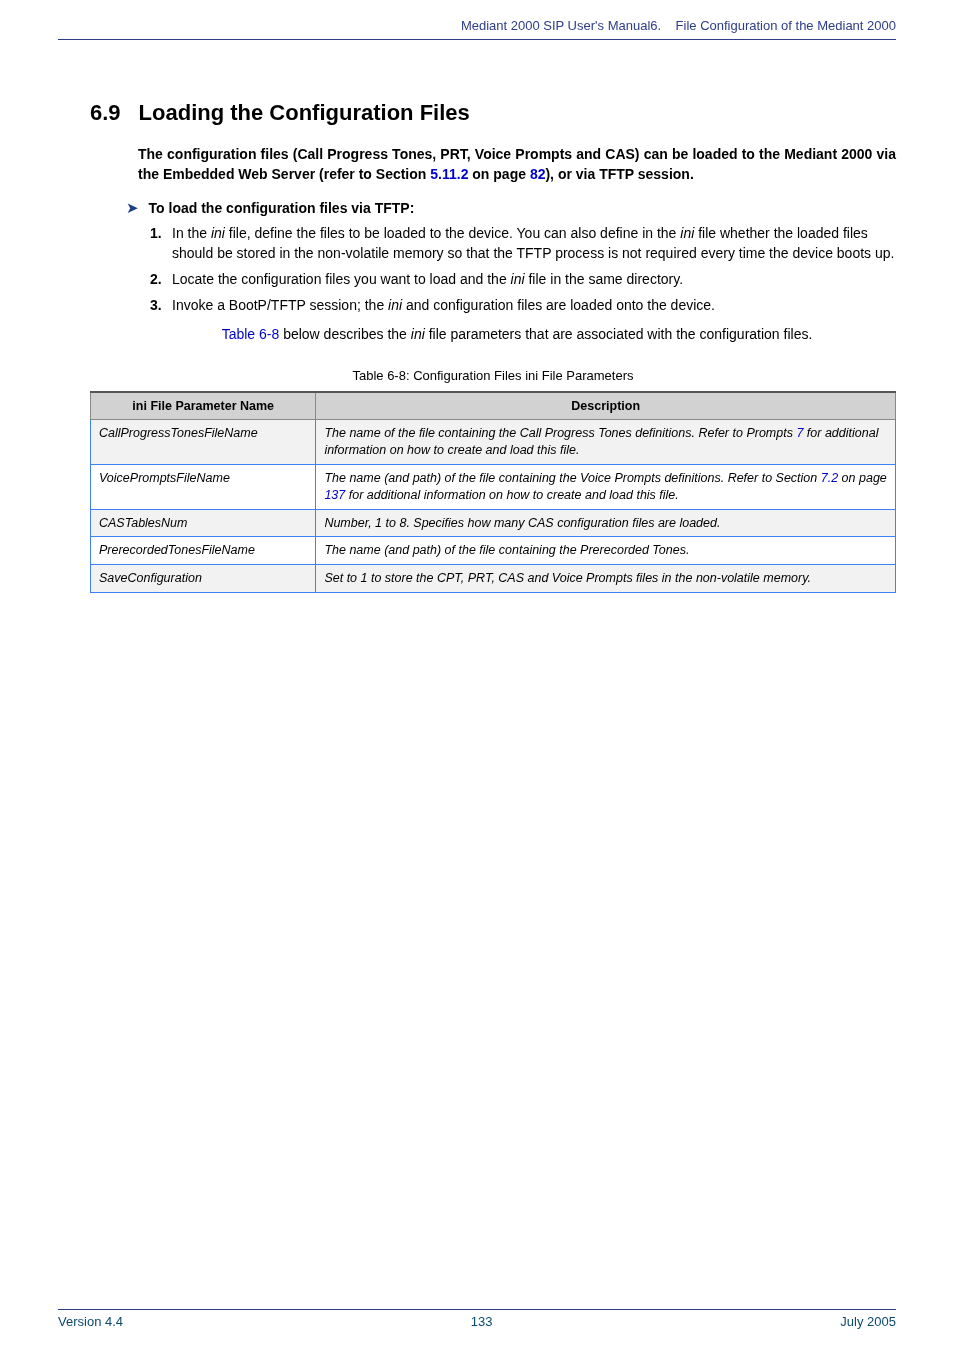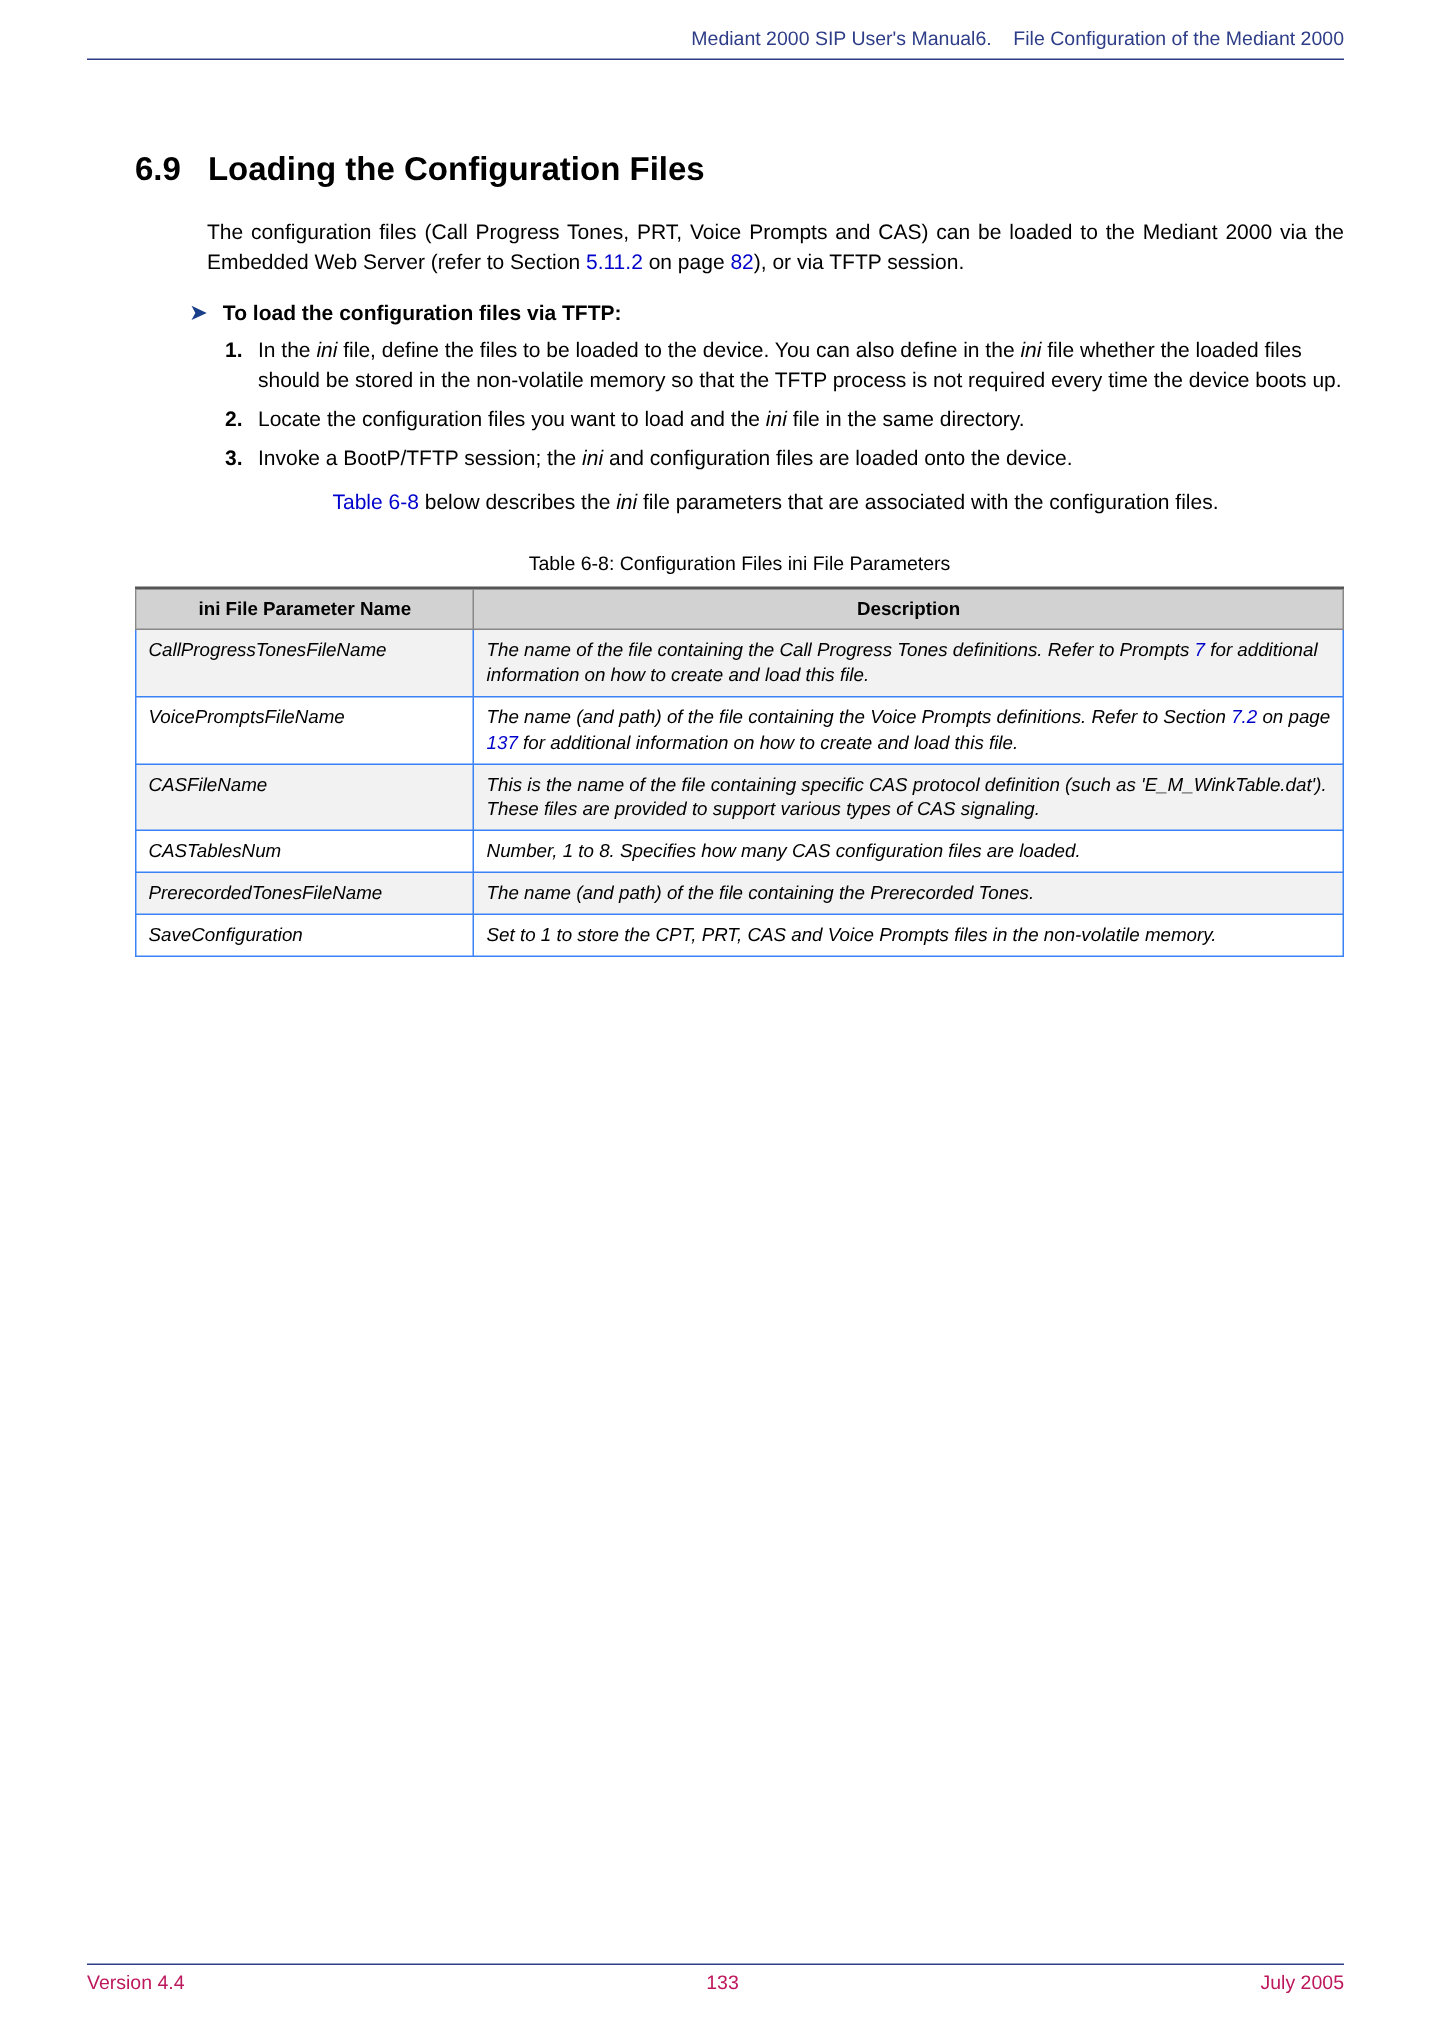--- a/index.html
+++ b/index.html
@@ -112,42 +112,42 @@
     right: 58px;
   }
   .footer-line {
     border: none;
     border-top: 1px solid #2e3d87;
     margin-bottom: 4px;
   }
   .footer-row {
     display: flex;
     justify-content: space-between;
-    color: #be185d;
+    color: #0c4a6e;
     font-size: 13px;
   }
 </style>
 </head>
 <body>
 
 <div class="header">
   <div class="header-left">Mediant 2000 SIP User's Manual</div>
   <div class="header-right">
     <span>6.</span>&nbsp;&nbsp;&nbsp;&nbsp;<span>File Configuration of the Mediant 2000</span>
   </div>
 </div>
 <hr class="header-line">
 
 <div class="content">
 
   <div class="section-title">
     <span class="section-num">6.9</span><span>Loading the Configuration Files</span>
   </div>
 
-  <p class="para" style="padding-left:48px;">
+  <p class="para" style="padding-left:48px;font-weight:bold;">
     <span>The configuration files (Call Progress Tones, PRT, Voice Prompts and CAS) can be loaded to the Mediant 2000 via the Embedded Web Server (refer to Section </span><span class="link">5.11.2</span><span> on page </span><span class="link">82</span><span>), or via TFTP session.</span>
   </p>
 
   <div class="step-head">
     <span class="arrow">➤</span>
     <span class="step-head-text">To load the configuration files via TFTP:</span>
   </div>
 
   <ol class="steps">
     <li><span class="num">1.</span><span>In the </span><span class="italic">ini</span><span> file, define the files to be loaded to the device. You can also define in the </span><span class="italic">ini</span><span> file whether the loaded files should be stored in the non-volatile memory so that the TFTP process is not required every time the device boots up.</span></li>
@@ -171,24 +171,20 @@
       </tr>
     </thead>
     <tbody>
       <tr>
         <td>CallProgressTonesFileName</td>
         <td><span>The name of the file containing the Call Progress Tones definitions. Refer to Prompts </span><span class="link">7</span><span> for additional information on how to create and load this file.</span></td>
       </tr>
       <tr>
         <td>VoicePromptsFileName</td>
         <td><span>The name (and path) of the file containing the Voice Prompts definitions. Refer to Section </span><span class="link">7.2</span><span> on page </span><span class="link">137</span><span> for additional information on how to create and load this file.</span></td>
-      </tr>
-      <tr>
-        <td>CASFileName</td>
-        <td>This is the name of the file containing specific CAS protocol definition (such as 'E_M_WinkTable.dat'). These files are provided to support various types of CAS signaling.</td>
       </tr>
       <tr>
         <td>CASTablesNum</td>
         <td>Number, 1 to 8. Specifies how many CAS configuration files are loaded.</td>
       </tr>
       <tr>
         <td>PrerecordedTonesFileName</td>
         <td>The name (and path) of the file containing the Prerecorded Tones.</td>
       </tr>
       <tr>

